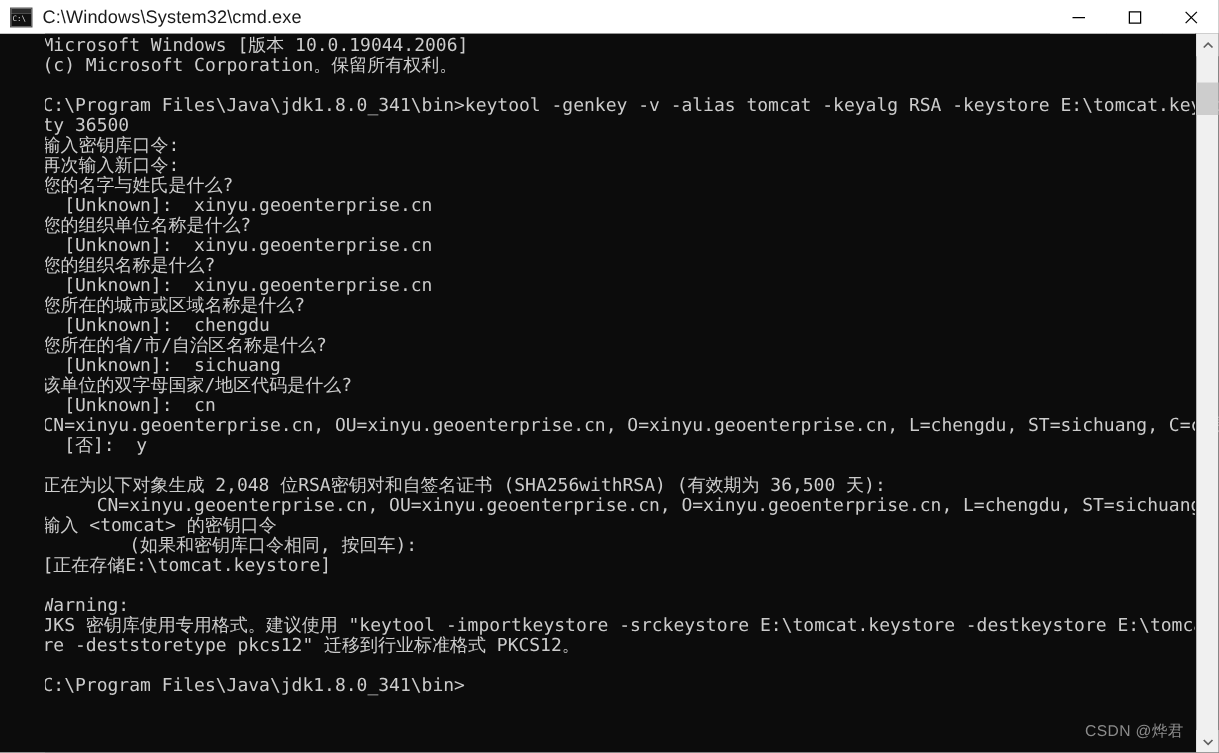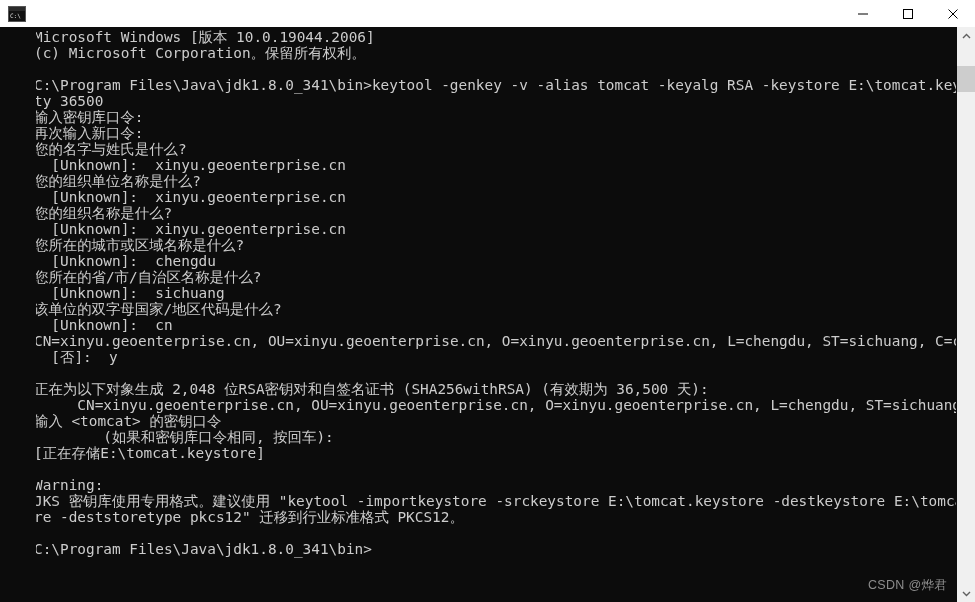--- a/index.html
+++ b/index.html
@@ -163,20 +163,21 @@
 </head>
 <body>
 
 <div id="window">
 
   <div id="titlebar">
     <div id="app-icon">
       <div class="icon-top"></div>
       <div class="icon-body">C:\</div>
     </div>
+    <div id="title-text">C:\Windows\System32\cmd.exe</div>
 
     <div id="winbuttons">
       <div class="winbtn">
         <svg width="12" height="12" viewBox="0 0 12 12" aria-hidden="true">
           <line x1="1" y1="6" x2="11" y2="6" stroke="#000" stroke-width="1"></line>
         </svg>
       </div>
       <div class="winbtn">
         <svg width="12" height="12" viewBox="0 0 12 12" aria-hidden="true">
           <rect x="1.5" y="1.5" width="9" height="9" fill="none" stroke="#000" stroke-width="1"></rect>

